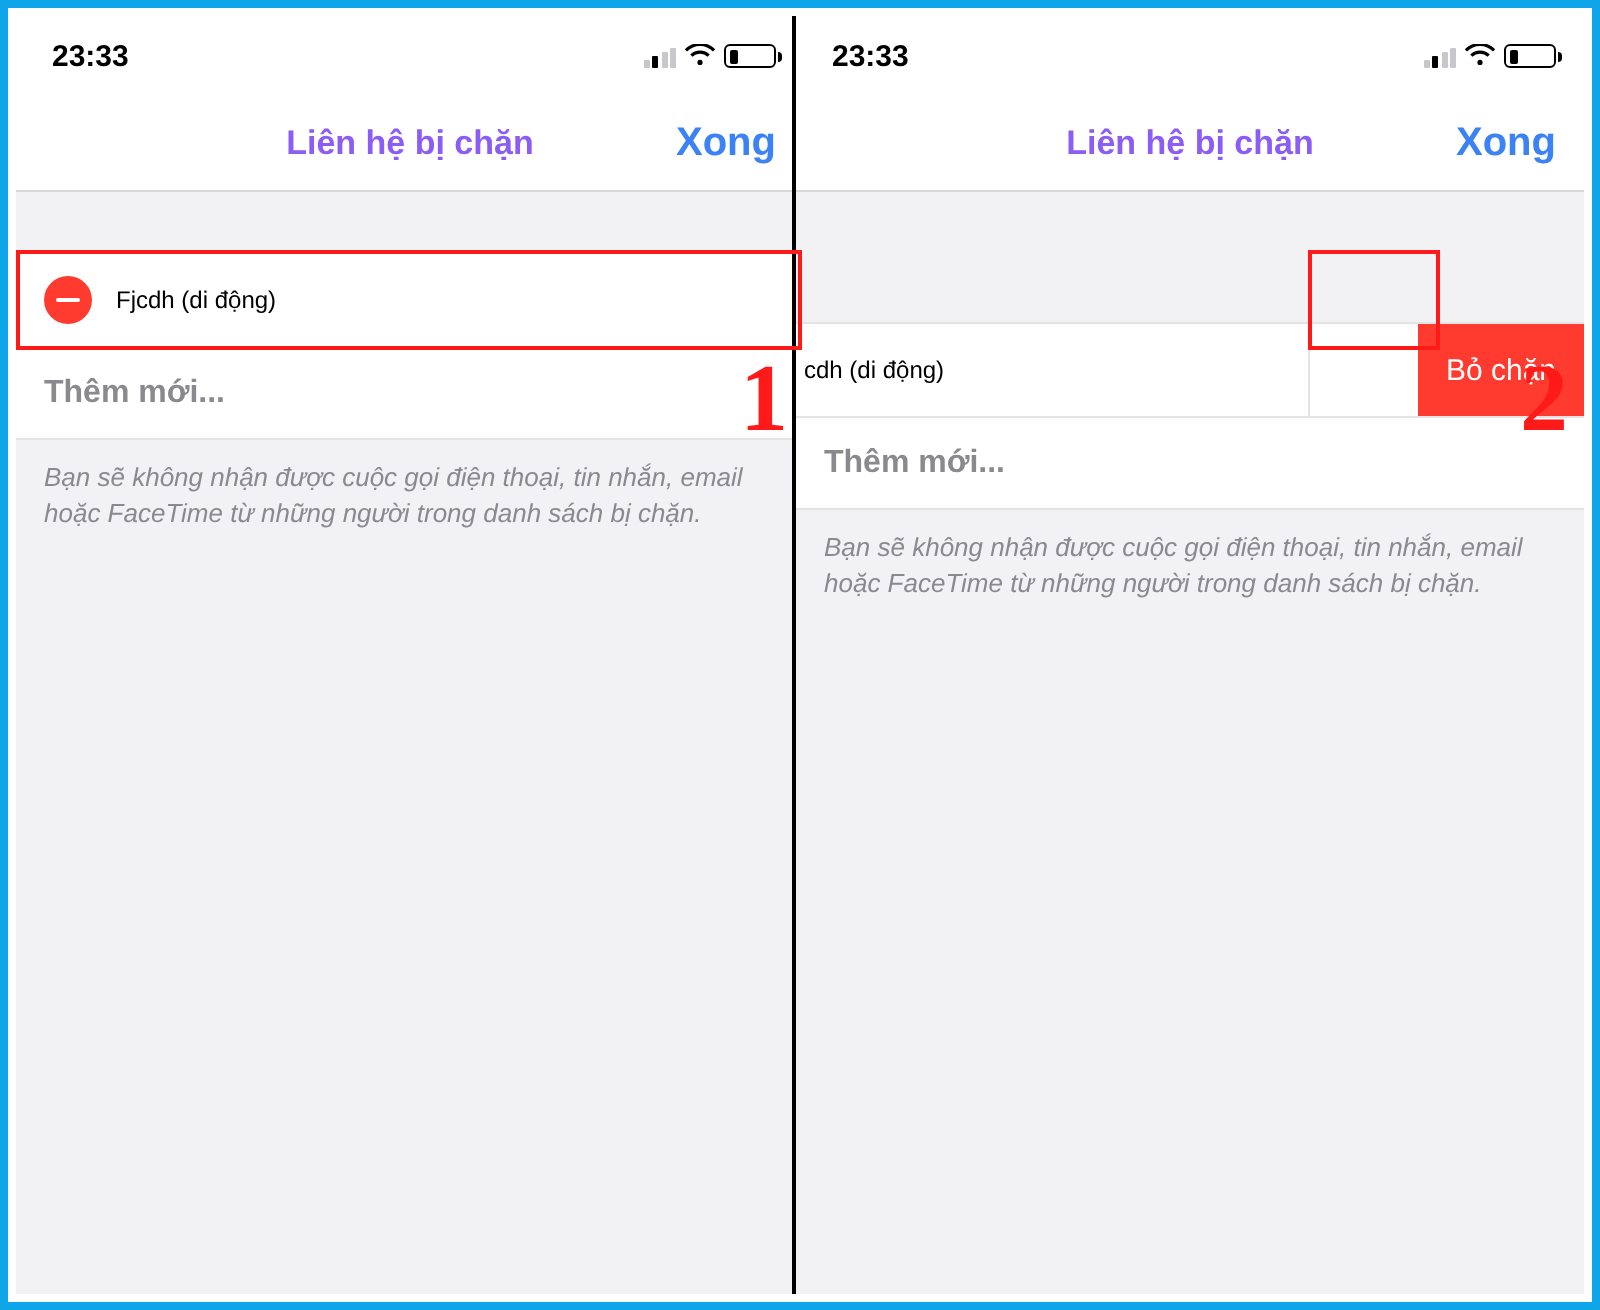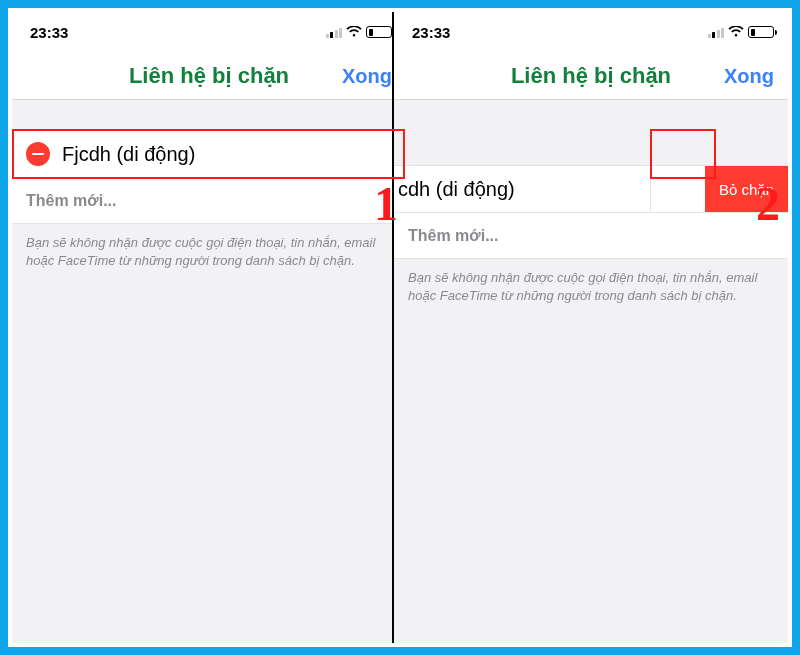--- a/index.html
+++ b/index.html
@@ -7,21 +7,21 @@
   body {
     width: 800px;
     height: 655px;
     background: #fff;
     font-family: -apple-system, "Helvetica Neue", Arial, sans-serif;
     position: relative;
   }
   .frame {
     position: absolute;
     inset: 0;
-    border: 8px solid #0ea5e9;
+    border: 4px solid #0ea5e9;
   }
   .pane {
     position: absolute;
     top: 4px;
     bottom: 4px;
     width: 396px;
     background: #f2f2f5;
     overflow: hidden;
   }
   .pane-left { left: 4px; border-right: 2px solid #000; }
@@ -43,23 +43,23 @@
   .navbar {
     height: 48px;
     background: #fff;
     position: relative;
     display: flex;
     align-items: center;
     justify-content: center;
     border-bottom: 1px solid #d8d8da;
   }
   .navbar .title {
-    font-size: 22px;
+    font-size: 17px;
     font-weight: 600;
-    color: #15803d;
+    color: #8b5cf6;
   }
   .navbar .done {
     position: absolute;
     right: 14px;
     top: 50%;
     transform: translateY(-50%);
     color: #3b82f6;
     font-size: 20px;
     font-weight: 600;
   }
@@ -93,21 +93,21 @@
     justify-content: center;
     flex: 0 0 24px;
   }
   .minus-btn .bar {
     width: 12px;
     height: 2.5px;
     background: #fff;
     border-radius: 2px;
   }
   .contact-label {
-    font-size: 20px;
+    font-size: 12px;
     color: #000;
   }
 
   .unblock-btn {
     position: absolute;
     right: 0;
     top: 0;
     bottom: 0;
     width: 83px;
     background: #ff3b30;

